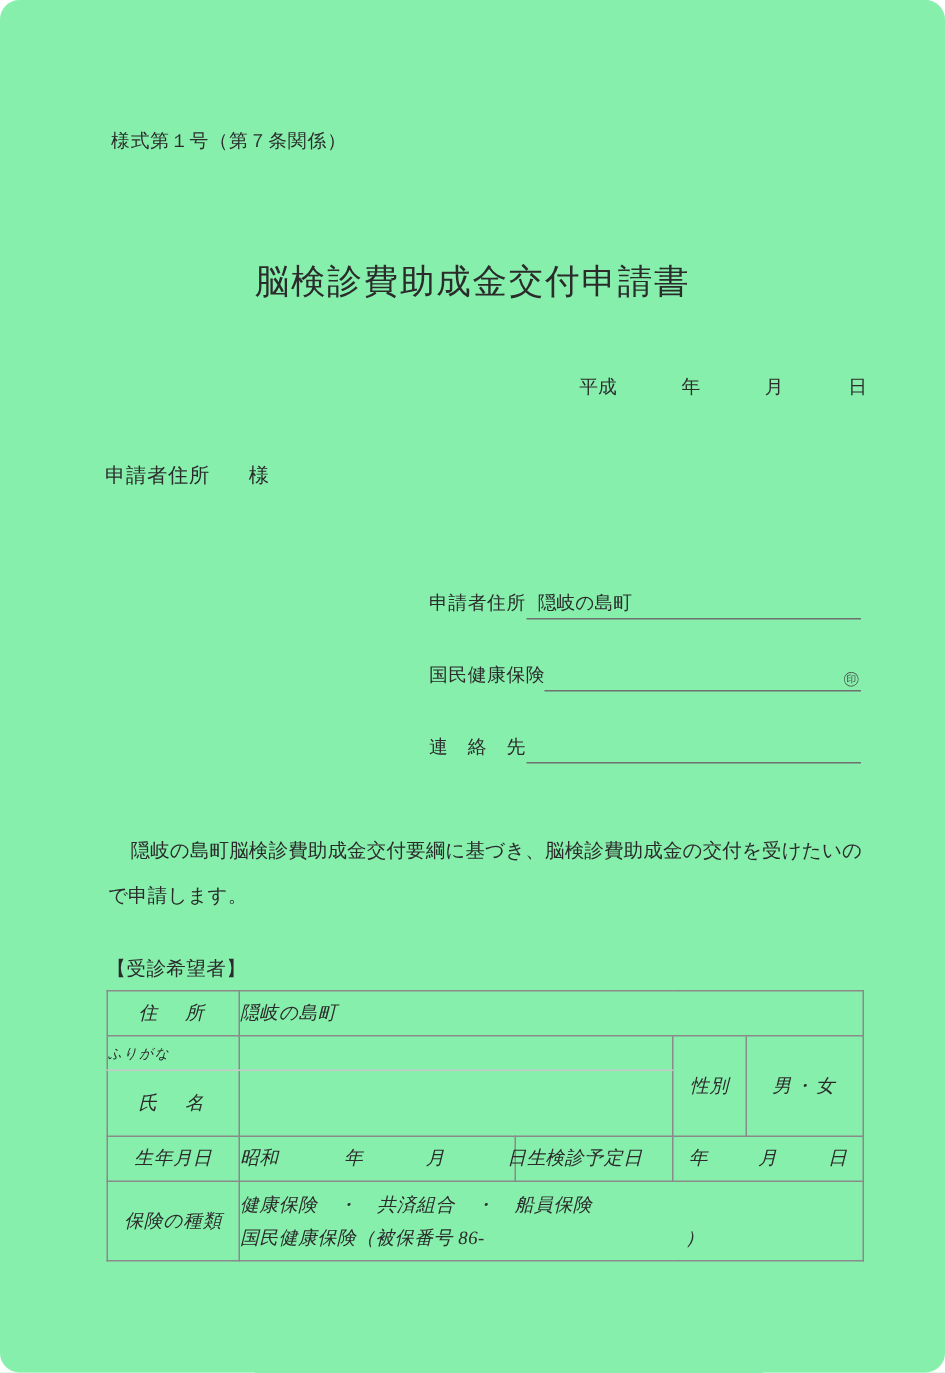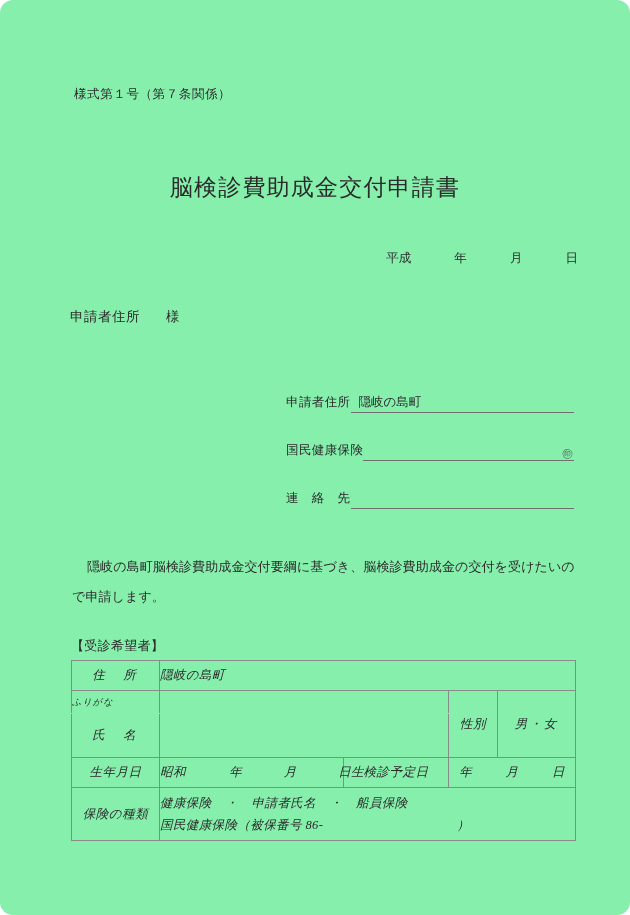--- a/index.html
+++ b/index.html
@@ -292,21 +292,21 @@
           <span>日</span>
         </td>
       </tr>
 
       <tr class="r-ins">
         <td class="lbl lbl-tight">保険の種類</td>
         <td class="ins-cell" colspan="4">
           <div class="ins-l1">
             <span>健康保険</span>
             <span class="sep">・</span>
-            <span>申請者氏名</span>
+            <span>共済組合</span>
             <span class="sep">・</span>
             <span>船員保険</span>
           </div>
           <div class="ins-l2">
             <span>国民健康保険（被保番号</span>
             <span>86-</span>
             <span class="tail">）</span>
           </div>
         </td>
       </tr>

